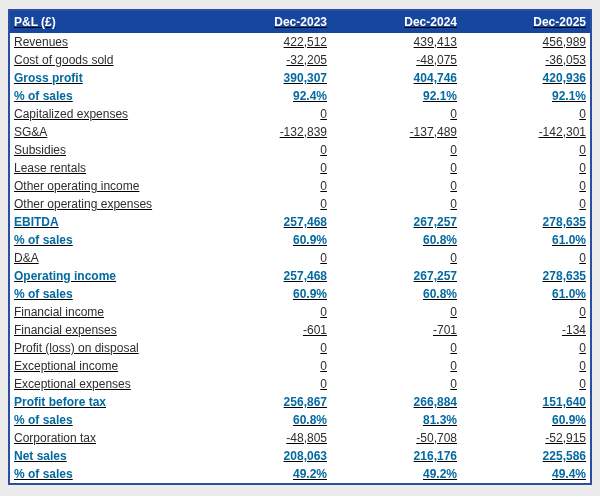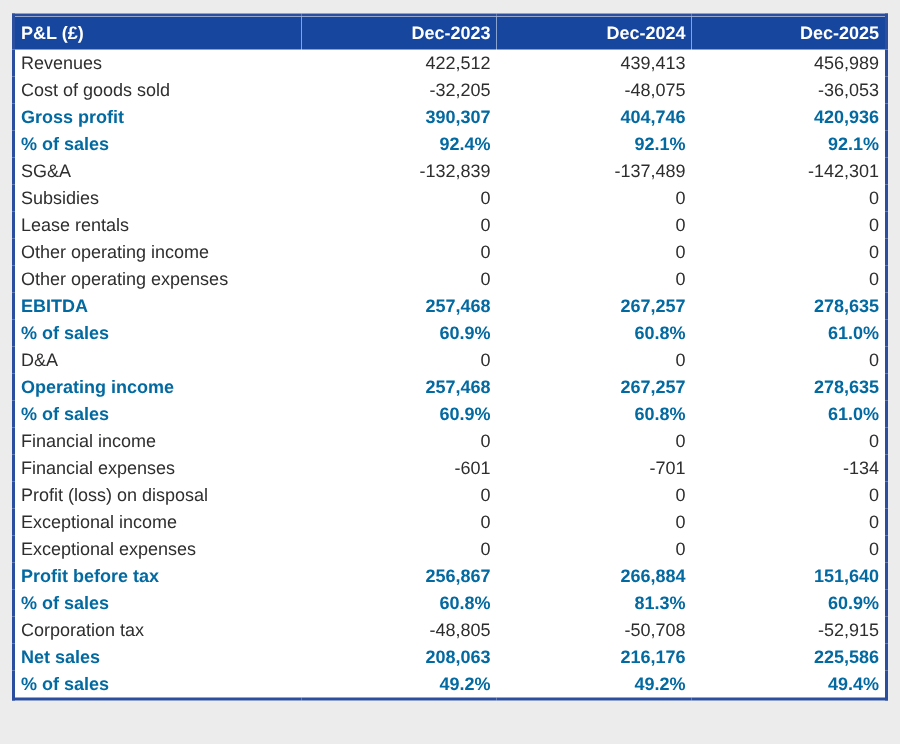--- a/index.html
+++ b/index.html
@@ -15,20 +15,21 @@
     position: absolute;
     left: 8px;
     top: 9px;
   }
   table.pnl {
     border-collapse: collapse;
     table-layout: fixed;
     width: 584px;
     background: #ffffff;
     border: 2px solid #2b4f9e;
+    text-decoration: underline;
   }
   table.pnl th, table.pnl td {
     font-size: 12px;
     padding: 0 4px;
     white-space: nowrap;
     overflow: hidden;
     vertical-align: middle;
   }
   table.pnl thead th {
     background: #17469e;
@@ -86,20 +87,26 @@
           <td class="num">404,746</td>
           <td class="num">420,936</td>
         </tr>
         <tr class="bold">
           <td class="lbl">% of sales</td>
           <td class="num">92.4%</td>
           <td class="num">92.1%</td>
           <td class="num">92.1%</td>
         </tr>
         <tr>
+          <td class="lbl">Capitalized expenses</td>
+          <td class="num">0</td>
+          <td class="num">0</td>
+          <td class="num">0</td>
+        </tr>
+        <tr>
           <td class="lbl">SG&amp;A</td>
           <td class="num">-132,839</td>
           <td class="num">-137,489</td>
           <td class="num">-142,301</td>
         </tr>
         <tr>
           <td class="lbl">Subsidies</td>
           <td class="num">0</td>
           <td class="num">0</td>
           <td class="num">0</td>

